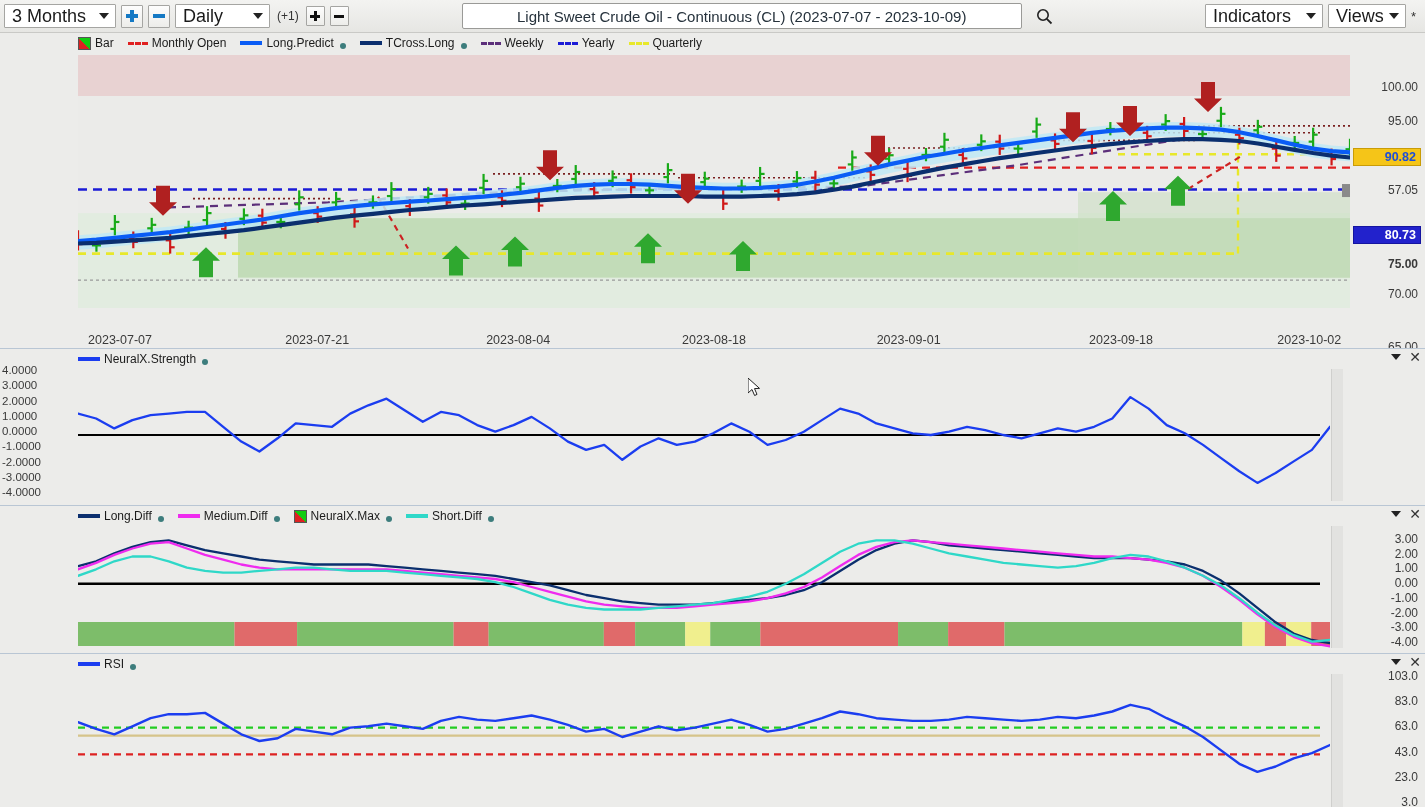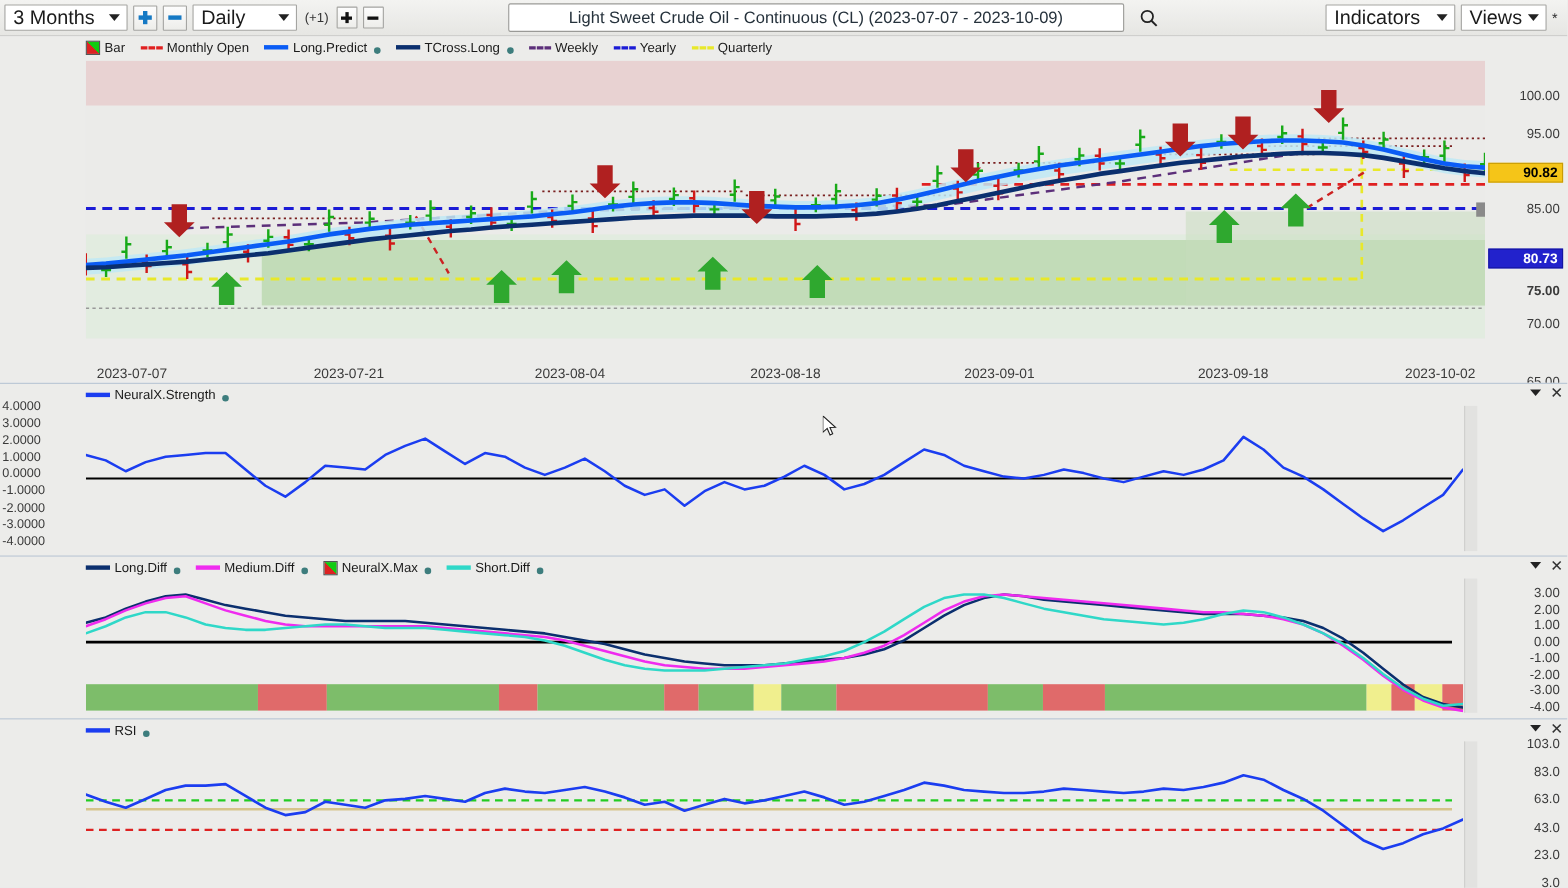--- a/index.html
+++ b/index.html
@@ -118,21 +118,21 @@
     position: absolute; left: 0; top: 300px; width: 1425px; height: 20px;
     font-size: 12.5px; color: #3a3a3a;
   }
   #main-xlabels div { position: absolute; top: 0; transform: translateX(-50%); }
   .price-tag {
     position: absolute; right: 4px; height: 18px;
     display: flex; align-items: center; justify-content: flex-end;
     padding-right: 4px; font-size: 12.5px; font-weight: bold;
     width: 68px;
   }
-  #tag-high { background: #f5c518; color: #000000; border: 1px solid #c99c06; }
+  #tag-high { background: #f5c518; color: #1d4ed8; border: 1px solid #c99c06; }
   #tag-low { background: #2222cc; color: #fff; border: 1px solid #1414a0; }
 
   #n-panel { top: 348px; height: 157px; }
   #n-plot { left: 78px; top: 20px; width: 1252px; height: 132px; }
   #n-ylabels { left: 2px; top: 22px; width: 58px; height: 130px; font-size: 11.5px; }
 
   #d-panel { top: 505px; height: 148px; }
   #d-plot { left: 78px; top: 20px; width: 1252px; height: 122px; }
   #d-ylabels { right: 7px; top: 24px; width: 62px; height: 118px; font-size: 12px; }
 
@@ -650,21 +650,21 @@
         </g>
         <g>
           <polygon points="1093,150.80749999999995 1107,150.80749999999995 1107,134.30749999999995 1114,134.30749999999995 1100,120.80749999999996 1086,134.30749999999995 1093,134.30749999999995" fill="#2fa82f"></polygon>
         </g>
         <rect x="1264" y="129.03000000000003" width="9" height="13" fill="#8a8a8a"></rect>
       </svg>
     </div>
   <div class="ylabels" id="main-ylabels">
       <div style="top: 6.8px;">100.00</div>
       <div style="top: 41.3px;">95.00</div>
-      <div style="top: 110.3px;">85.00</div>
+      <div style="top: 110.3px;">57.05</div>
       <div style="top: 184px; font-weight: bold;">75.00</div>
       <div style="top: 213.8px;">70.00</div>
       <div style="top: 248.3px; margin-top: 19px;">65.00</div>
     </div>
   <div class="price-tag" id="tag-high" style="top:115px;">90.82</div>
   <div class="price-tag" id="tag-low" style="top:193px;">80.73</div>
   <div id="main-xlabels">
       <div style="left: 120px;">2023-07-07</div>
       <div style="left: 317.16px;">2023-07-21</div>
       <div style="left: 518.136px;">2023-08-04</div>

